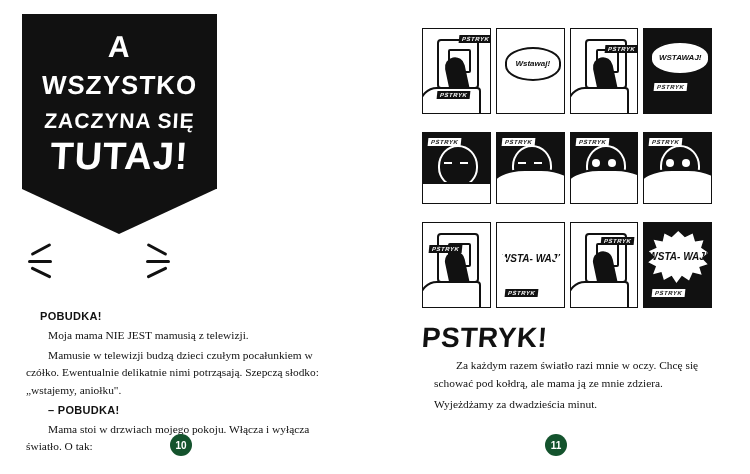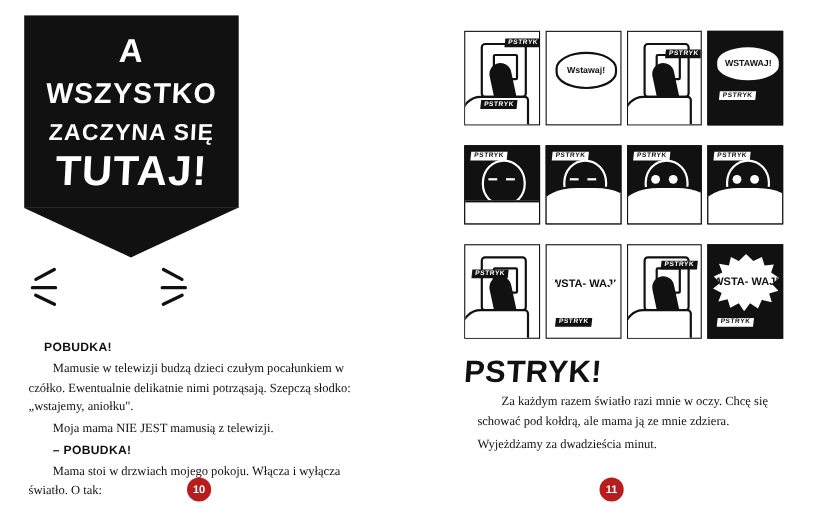--- a/index.html
+++ b/index.html
@@ -126,21 +126,21 @@
     letter-spacing: 0.3px;
   }
 
   
   .page-num {
     position: absolute;
     bottom: 18px;
     width: 22px;
     height: 22px;
     border-radius: 50%;
-    background: #b91c1c;
+    background: #14532d;
     color: #ffffff;
     font-family: "Liberation Sans", sans-serif;
     font-size: 10px;
     font-weight: bold;
     display: flex;
     align-items: center;
     justify-content: center;
   }
   .pn-left { left: 170px; }
   .pn-right { left: 170px; }
@@ -149,20 +149,21 @@
   .comic {
     position: absolute;
     left: 47px;
     top: 28px;
     width: 290px;
   }
   .comic-row {
     display: flex;
     gap: 5px;
     margin-bottom: 18px;
+    font-style: italic;
   }
   .panel {
     position: relative;
     overflow: hidden;
     border: 1px solid #111111;
     box-sizing: border-box;
     background: #ffffff;
   }
   .panel.dark {
     background: #111111;
@@ -372,22 +373,22 @@
       <div class="ray" style="left:2px; top:10px; width:22px; transform:rotate(-28deg);"></div>
       <div class="ray" style="left:0px; top:22px; width:24px;"></div>
       <div class="ray" style="left:2px; top:33px; width:22px; transform:rotate(26deg);"></div>
       <div class="ray" style="left:118px; top:10px; width:22px; transform:rotate(28deg);"></div>
       <div class="ray" style="left:118px; top:22px; width:24px;"></div>
       <div class="ray" style="left:118px; top:33px; width:22px; transform:rotate(-26deg);"></div>
     </div>
 
     <div class="lp-text">
       <p class="bold-hand" style="text-indent:14px;">POBUDKA!</p>
+      <p class="indent">Moja mama NIE JEST mamusią z telewizji.</p>
       <p class="indent">Mamusie w telewizji budzą dzieci czułym pocałunkiem w czółko. Ewentualnie delikatnie nimi potrząsają. Szepczą słodko: „wstajemy, aniołku".</p>
-      <p class="indent">Moja mama NIE JEST mamusią z telewizji.</p>
       <p class="indent bold-hand">– POBUDKA!</p>
       <p class="indent">Mama stoi w drzwiach mojego pokoju. Włącza i wyłącza światło. O tak:</p>
     </div>
 
     <div class="page-num pn-left">10</div>
   </div>
 
   <div class="page page-right">
 
     <div class="comic">

